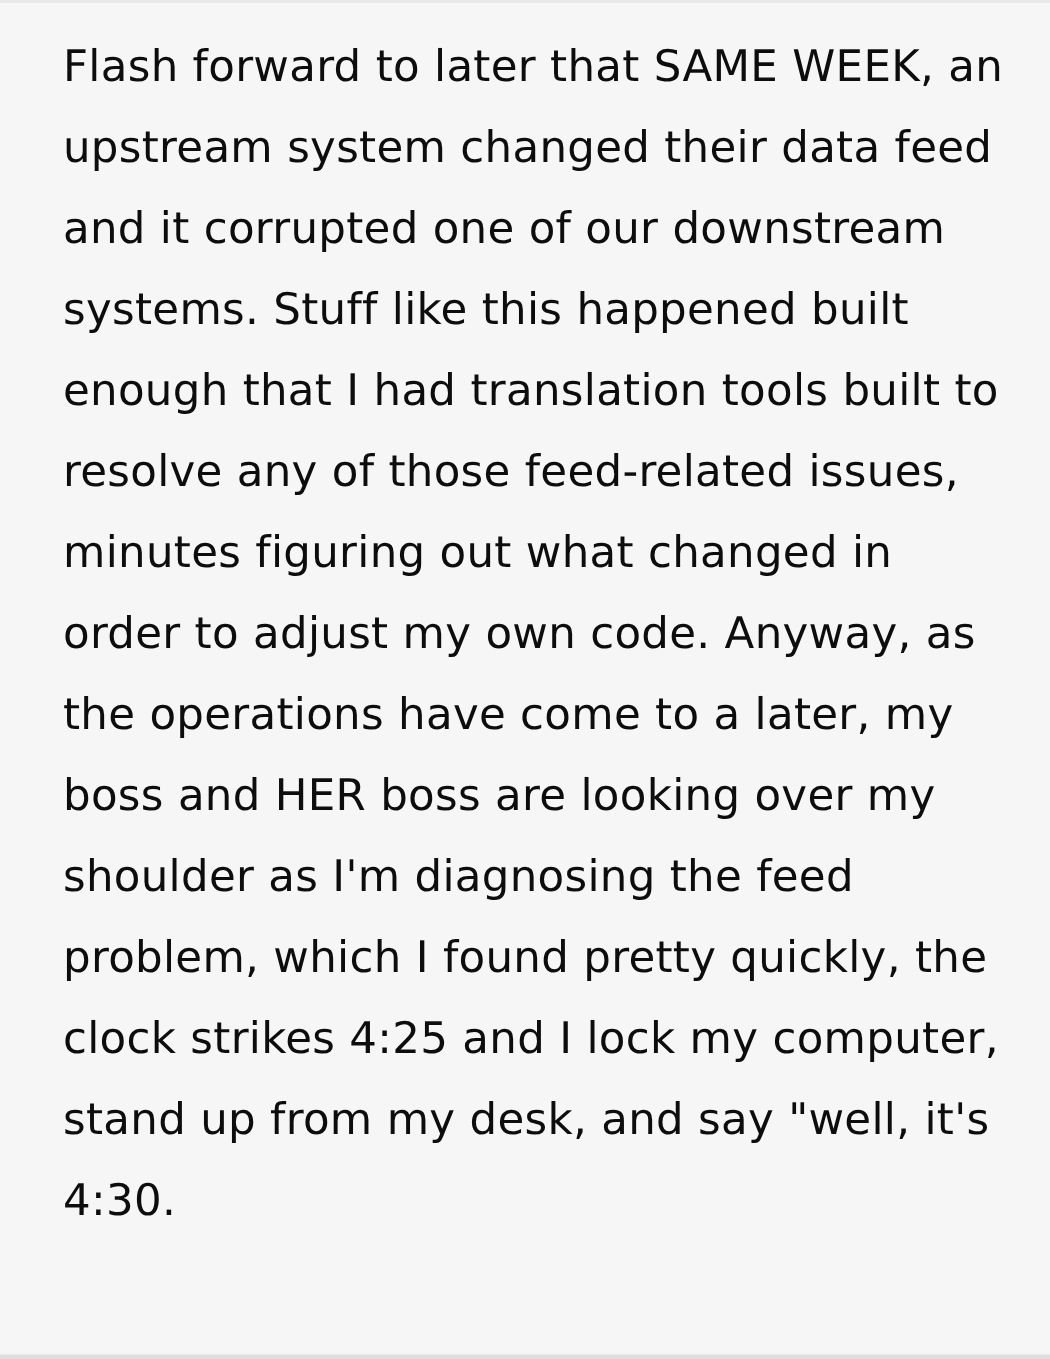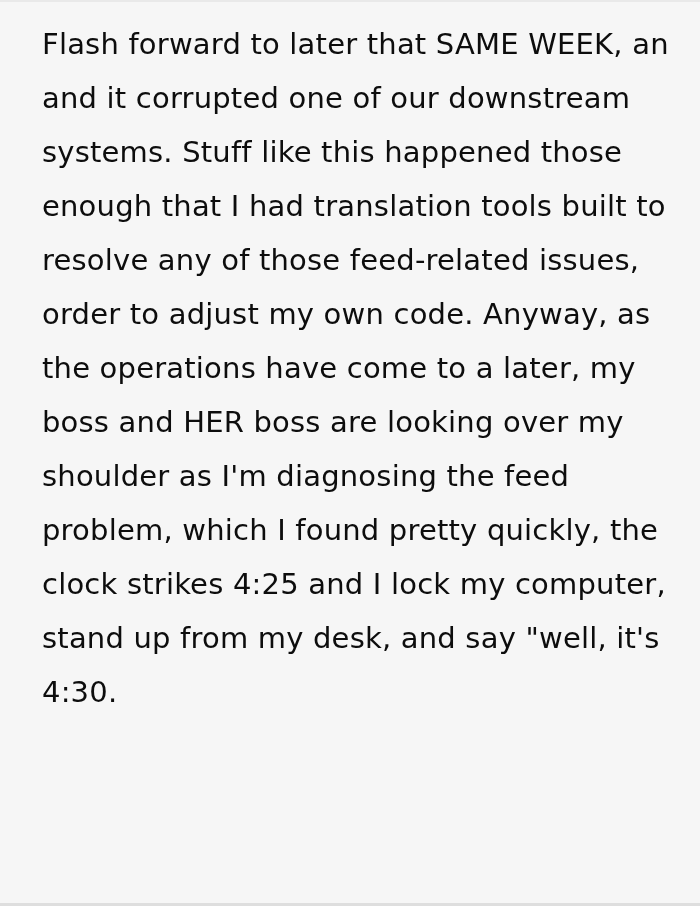--- a/index.html
+++ b/index.html
@@ -45,24 +45,26 @@
     height: 54px;
   }
 </style>
 </head>
 <body>
 
 <div class="edge-line-top"></div>
 
 <div class="story-text-block">
   <div class="story-line">Flash forward to later that SAME WEEK, an</div>
+  <div class="story-line">upstream system changed their data feed</div>
   <div class="story-line">and it corrupted one of our downstream</div>
-  <div class="story-line">systems. Stuff like this happened those</div>
+  <div class="story-line">systems. Stuff like this happened built</div>
   <div class="story-line">enough that I had translation tools built to</div>
   <div class="story-line">resolve any of those feed-related issues,</div>
+  <div class="story-line">minutes figuring out what changed in</div>
   <div class="story-line">order to adjust my own code. Anyway, as</div>
   <div class="story-line">the operations have come to a later, my</div>
   <div class="story-line">boss and HER boss are looking over my</div>
   <div class="story-line">shoulder as I'm diagnosing the feed</div>
   <div class="story-line">problem, which I found pretty quickly, the</div>
   <div class="story-line">clock strikes 4:25 and I lock my computer,</div>
   <div class="story-line">stand up from my desk, and say "well, it's</div>
   <div class="story-line">4:30.</div>
 </div>
 

